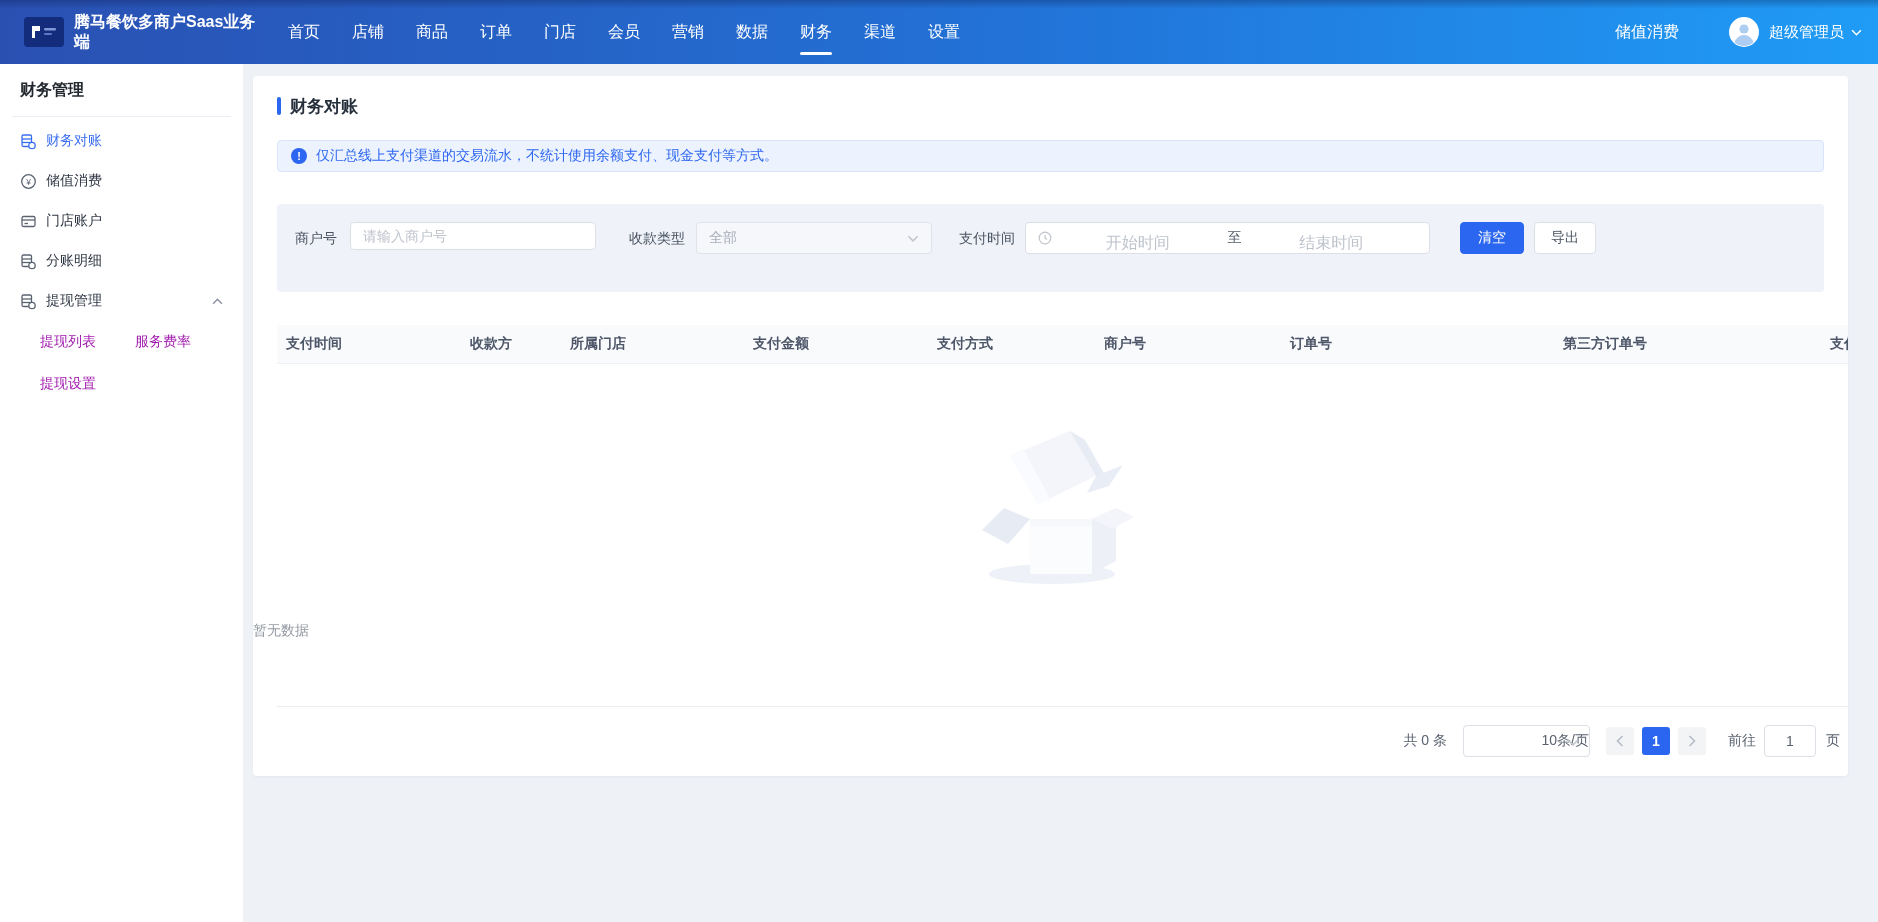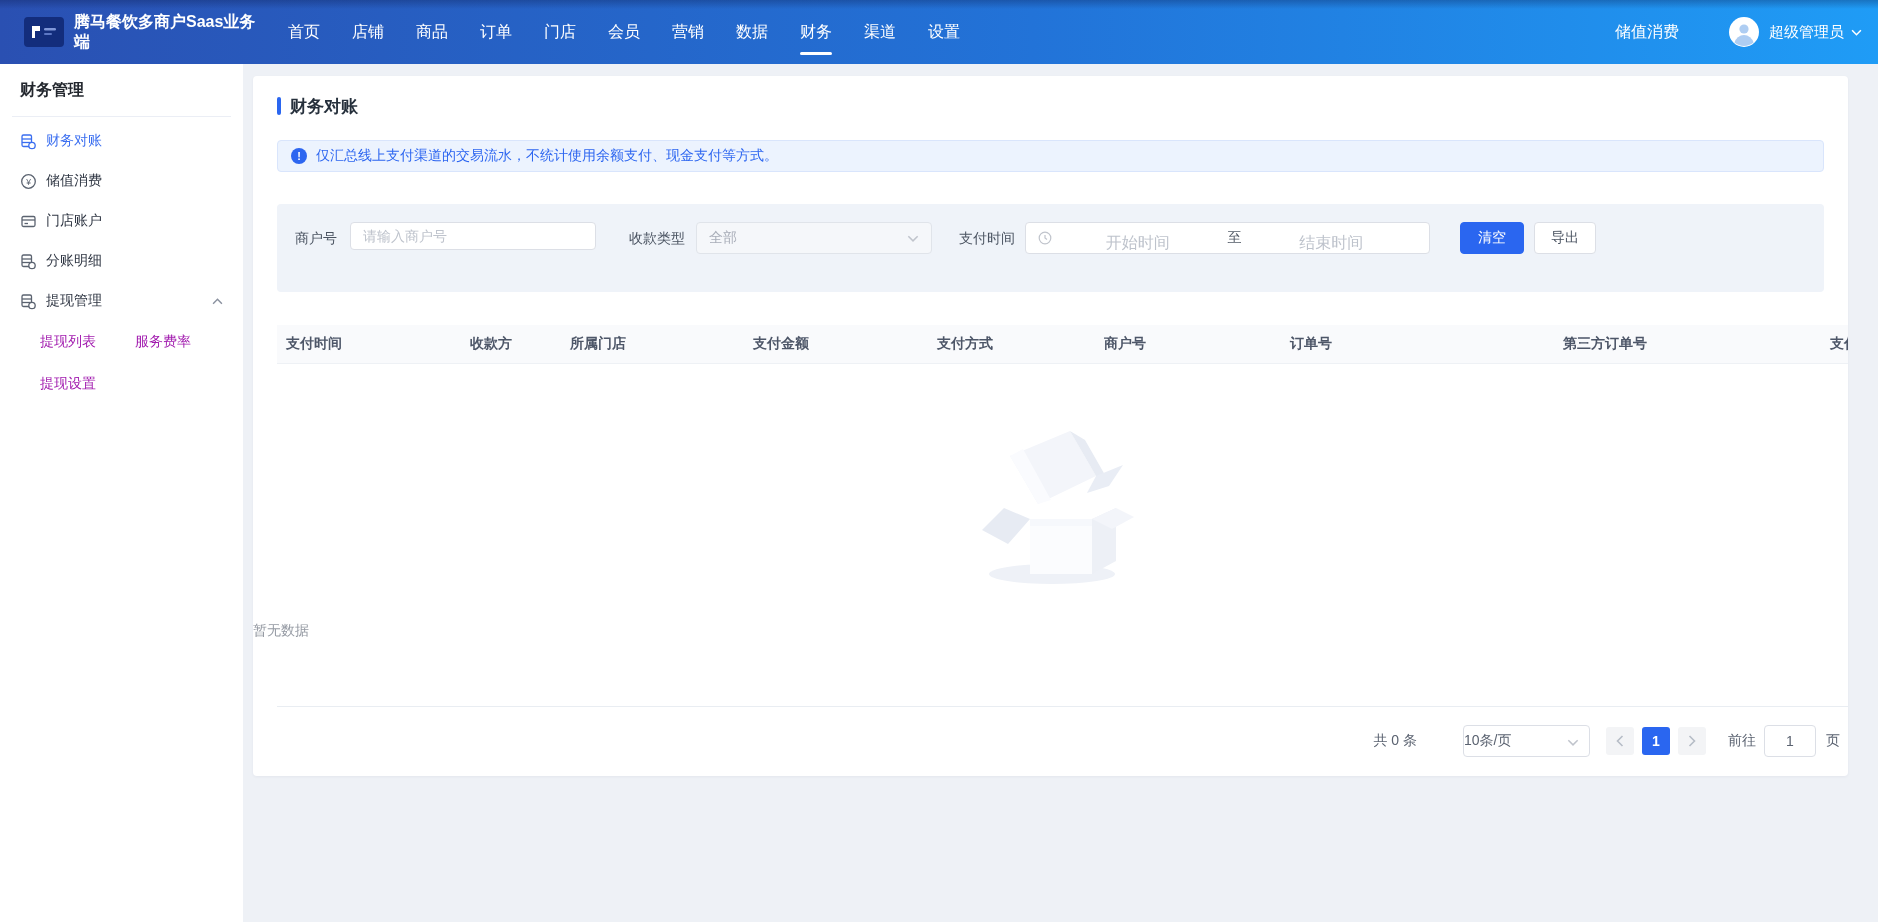--- a/index.html
+++ b/index.html
@@ -108,21 +108,21 @@
 
   .empty-illo { position:absolute; top:340px; left:50%; transform:translateX(-50%); }
   .empty-text { position:absolute; top:546px; left:0; width:100%; text-align:left; color:#959aa3; font-size:14px; }
 
   .footer-divider { position:absolute; left:24px; right:0; top:630px; height:1px; background:#e9edf2; }
 
   .pagination { position:absolute; top:649px; right:8px; height:32px; display:flex; align-items:center; font-size:14px; color:#5a6270; }
   .pg-total { margin-right:16px; white-space:nowrap; }
   .pg-size {
     position:relative; width:127px; height:32px; border:1px solid #dcdfe6; border-radius:4px; background:#fff;
-    display:flex; align-items:center; justify-content:flex-start; cursor:pointer;margin-left:30px;
+    display:flex; align-items:center; justify-content:flex-end; cursor:pointer;
   }
   .pg-size .chev-gray { position:absolute; right:10px; top:13px; }
   .pg-btn { width:28px; height:28px; border-radius:3px; display:flex; align-items:center; justify-content:center; cursor:pointer; }
   .pg-arrow { background:#f3f4f6; color:#b6bcc6; }
   .pg-prev { margin-left:16px; } .pg-next { margin-left:8px; }
   .pg-page { margin-left:8px; background:#2a66f0; color:#fff; font-weight:600; }
   .arrow-ic { width:8px; height:12px; }
   .pg-goto { margin-left:22px; white-space:nowrap; }
   .pg-input {
     width:52px; height:32px; border:1px solid #dcdfe6; border-radius:4px; background:#fff;

